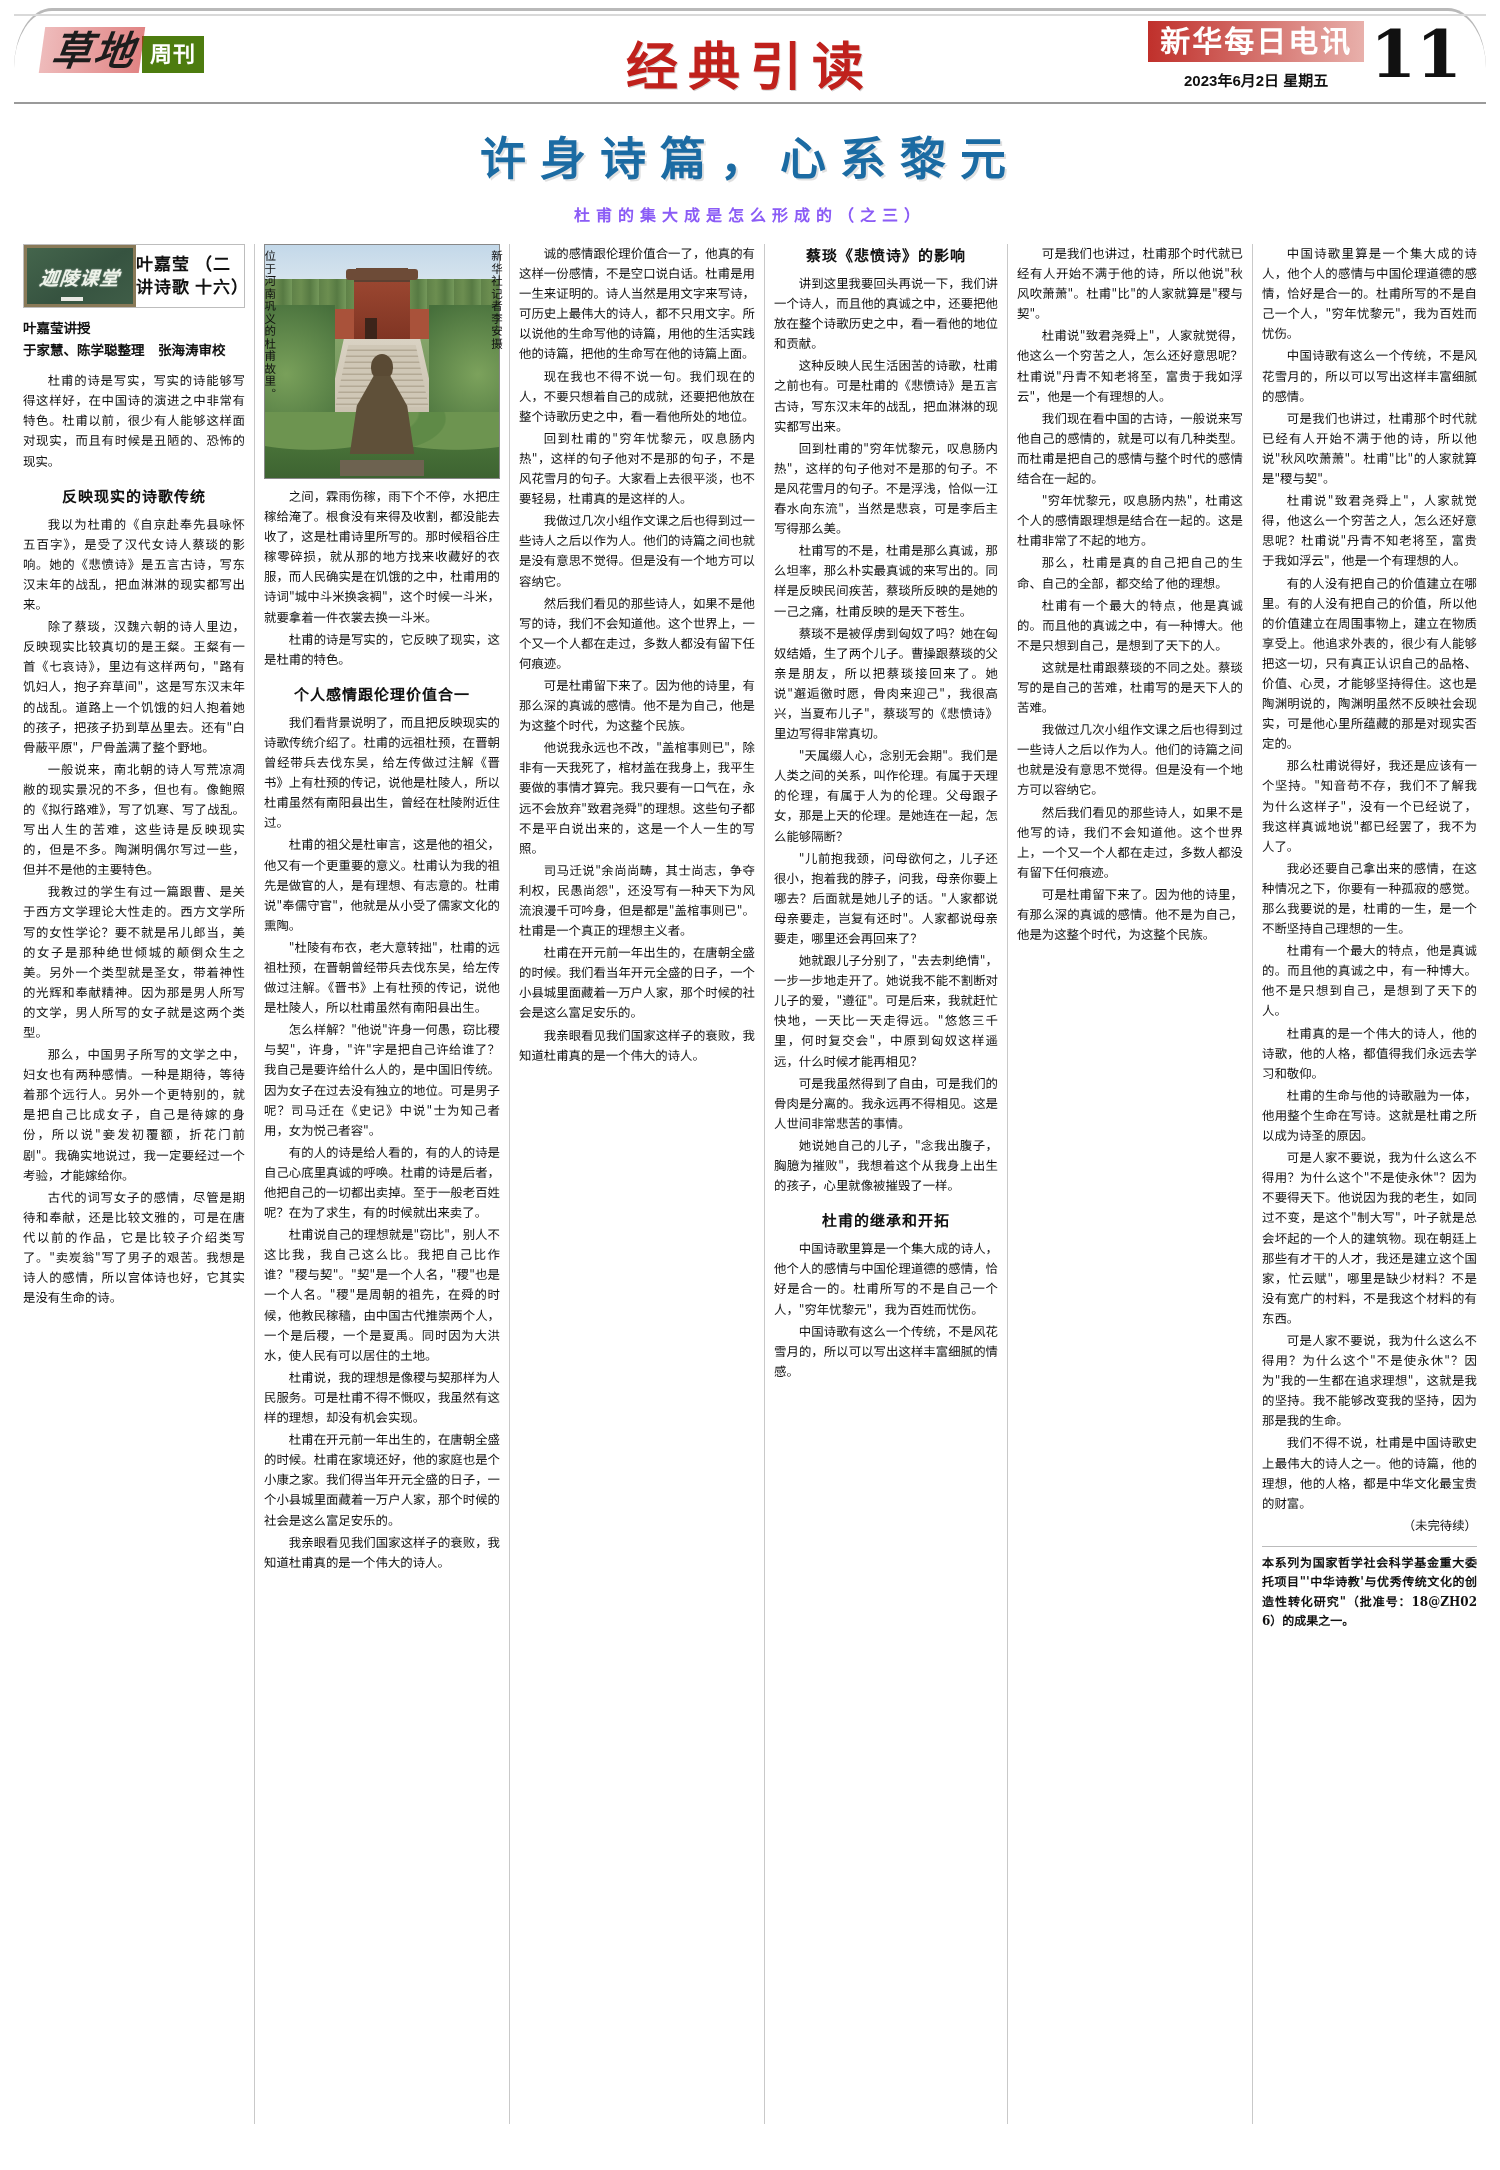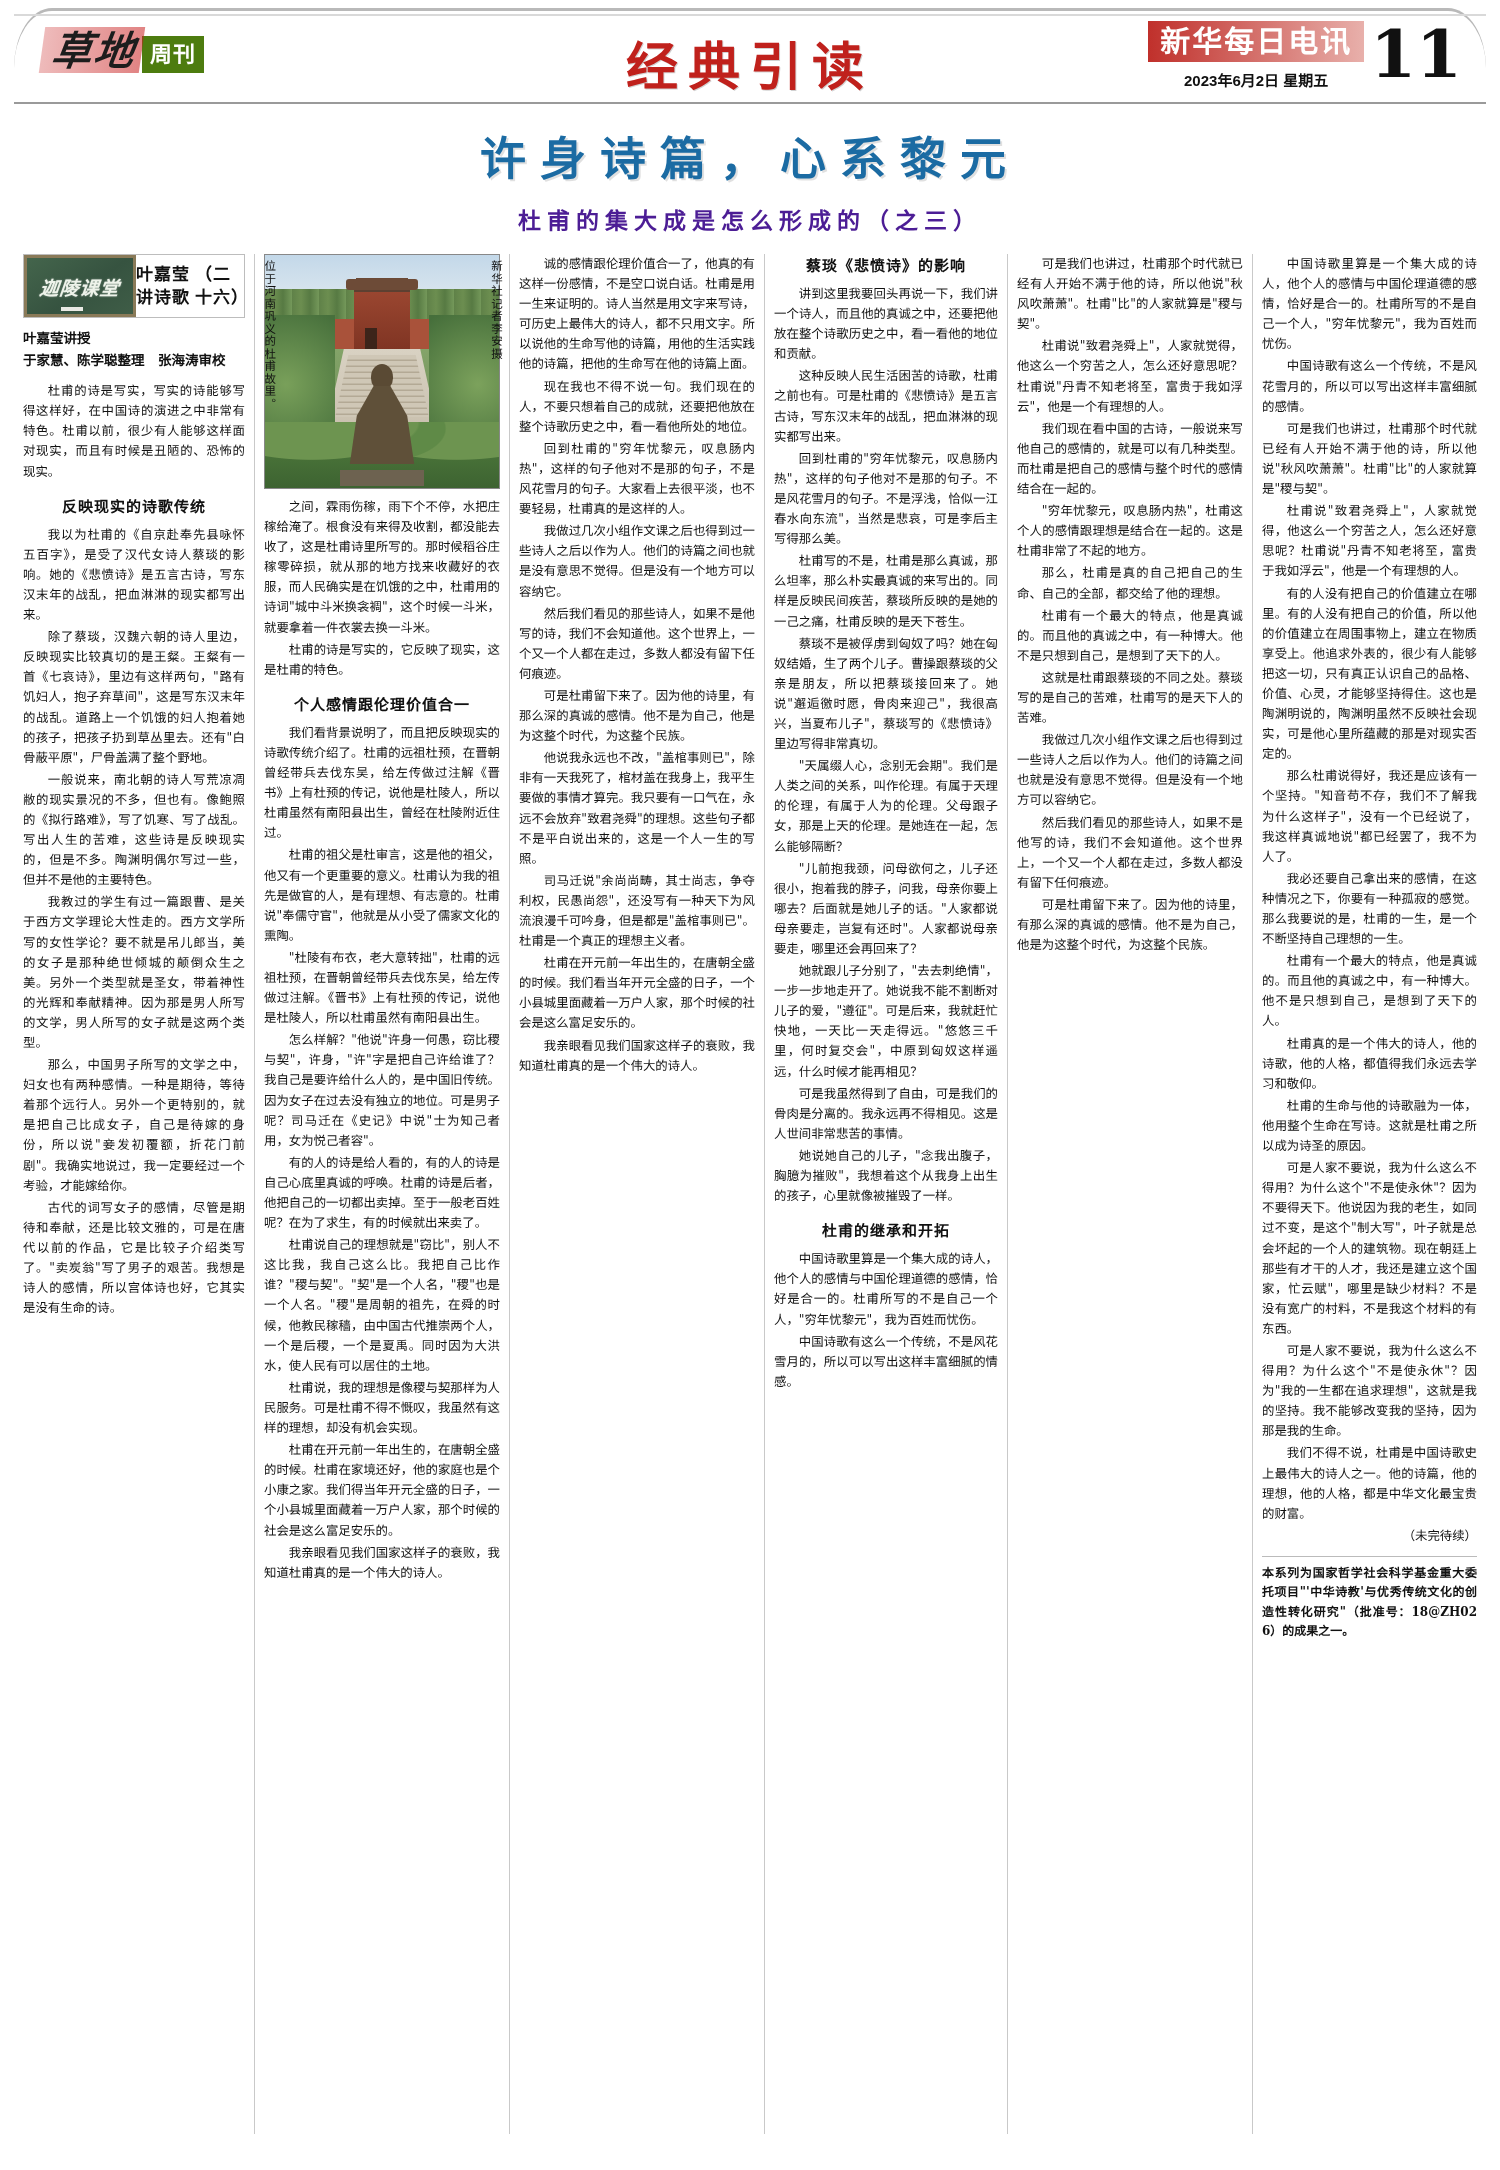--- a/index.html
+++ b/index.html
@@ -91,22 +91,22 @@
   .headline{
     font-family:"DejaVu Serif",serif;
     font-size:46px;font-weight:700;
     color:#1b6ba3;
     letter-spacing:14px;
     text-shadow:2px 2px 0 rgba(0,0,0,.12);
   }
   .subheadline{
     margin-top:14px;
     font-family:"DejaVu Serif",serif;
-    font-size:23px;font-weight:700;
-    color:#4c1d95;letter-spacing:6px;
+    font-size:16px;font-weight:700;
+    color:#8b5cf6;letter-spacing:6px;
   }
 
   
   .content{
     position:relative;
     margin:18px 14px 0 14px;
     display:flex;
     gap:0;
     height:1880px;
     box-sizing:border-box;

